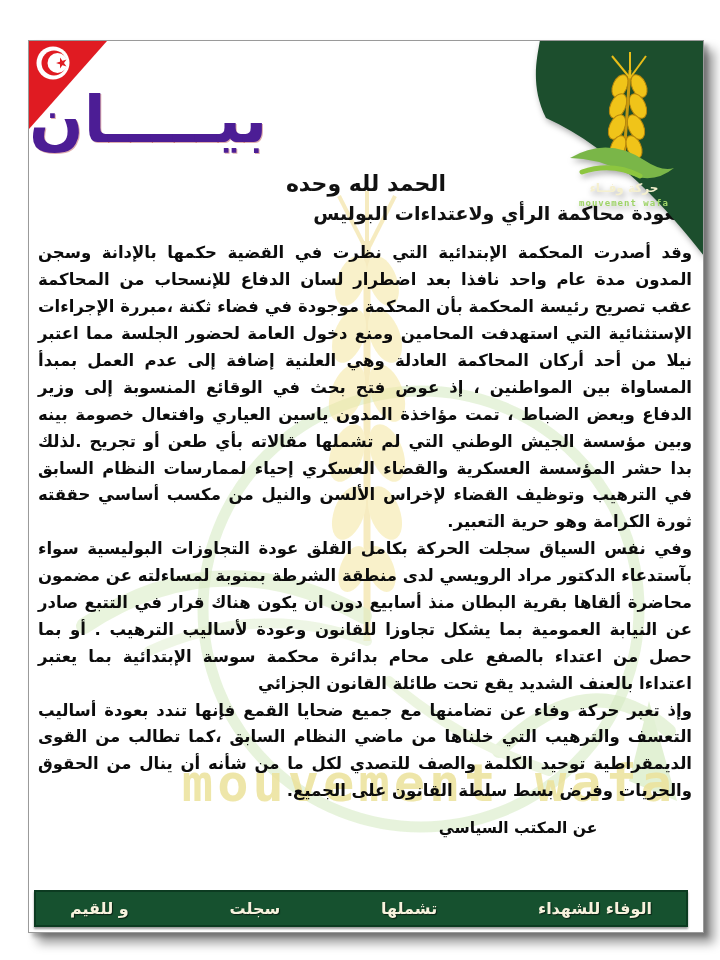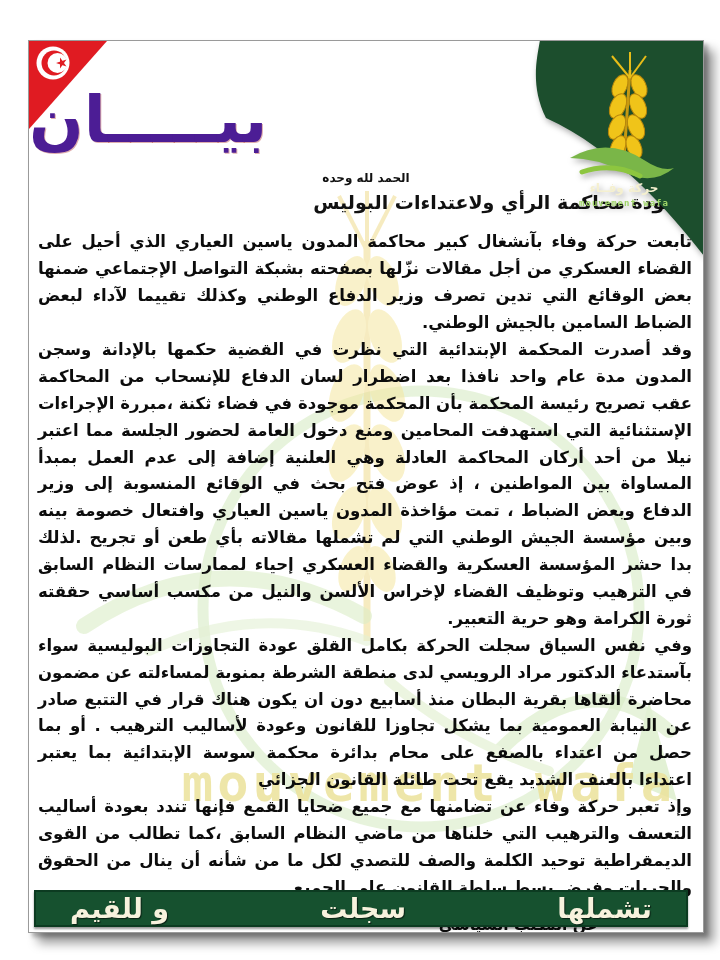--- a/index.html
+++ b/index.html
@@ -25,41 +25,41 @@
   .watermark { position:absolute; left:0; top:0; z-index:0; pointer-events:none; }
 
   .content { position:relative; z-index:2; direction:rtl; }
 
   .title {
     margin-top:44px; text-align:left;
     font-size:64px; font-weight:bold; color:#4c1d95;
     letter-spacing:2px; line-height:1.1;
     text-shadow:1px 1px 0 rgba(160,20,20,0.35);
   }
-  .hdr1 { margin-top:16px; text-align:center; font-size:12px; font-weight:bold; color:#111; }
+  .hdr1 { margin-top:16px; text-align:center; font-size:22px; font-weight:bold; color:#111; }
   .hdr2 { margin-top:6px;  text-align:right; font-size:19px; font-weight:bold; color:#111; }
 
   .body-text { margin-top:16px; padding:0 11px 0 9px; }
   .body-text p {
     font-size:16.5px; font-weight:bold; color:#0c0c0c;
     text-align:justify; line-height:1.63;
   }
 
   .signature { margin-top:10px; padding-right:40px; width:330px;
                text-align:center; direction:rtl; }
   .signature div { font-size:15.5px; font-weight:bold; color:#0c0c0c; line-height:1.7; }
 
   .banner {
     position:absolute; left:5px; right:15px; bottom:5px; height:37px; z-index:3;
     background:#16512f; border:2px solid #0c3b21;
     box-shadow:0 2px 2px rgba(0,0,0,0.4);
     display:flex; direction:rtl; align-items:center;
     justify-content:space-between; padding:0 34px;
   }
-  .banner span { color:#f7f2dd; font-weight:bold; font-size:27px;
+  .banner span { color:#f7f2dd; font-weight:bold; font-size:16px;
                  text-shadow:1px 1px 1px rgba(0,0,0,0.6); white-space:nowrap; }
 
   .wm-wordmark {
     font-family:"DejaVu Sans Mono", monospace;
     font-weight:bold;
   }
 </style>
 </head>
 <body>
 
@@ -130,32 +130,32 @@
       <text x="112" y="152" text-anchor="middle" font-size="12" font-weight="bold" fill="#f5f0cf">حركة وفــاء</text>
       <text class="wm-wordmark" x="112" y="166" text-anchor="middle" font-size="9" font-weight="bold" fill="#9fd468" letter-spacing="1">mouvement wafa</text>
     </svg>
 
     <div class="content">
       <div class="title">بيـــــان</div>
       <div class="hdr1">الحمد لله وحده</div>
       <div class="hdr2">لا لعودة محاكمة الرأي ولاعتداءات البوليس</div>
 
       <div class="body-text">
-        <p>تابعت حركة وفاء بآنشغال كبير محاكمة المدون ياسين العياري الذي أحيل على القضاء العسكري من أجل مقالات نزّلها بصفحته بشبكة التواصل الإجتماعي ضمنها بعض الوقائع التي تدين تصرف وزير الدفاع الوطني وكذلك تقييما لآداء لبعض الضباط السامين بالجيش الوطني.</p>
         <p>وقد أصدرت المحكمة الإبتدائية التي نظرت في القضية حكمها بالإدانة وسجن المدون مدة عام واحد نافذا بعد اضطرار لسان الدفاع للإنسحاب من المحاكمة عقب تصريح رئيسة المحكمة بأن المحكمة موجودة في فضاء ثكنة ،مبررة الإجراءات الإستثنائية التي استهدفت المحامين ومنع دخول العامة لحضور الجلسة مما اعتبر نيلا من أحد أركان المحاكمة العادلة وهي العلنية إضافة إلى عدم العمل بمبدأ المساواة بين المواطنين ، إذ عوض فتح بحث في الوقائع المنسوبة إلى وزير الدفاع وبعض الضباط ، تمت مؤاخذة المدون ياسين العياري وافتعال خصومة بينه وبين مؤسسة الجيش الوطني التي لم تشملها مقالاته بأي طعن أو تجريح .لذلك بدا حشر المؤسسة العسكرية والقضاء العسكري إحياء لممارسات النظام السابق في الترهيب وتوظيف القضاء لإخراس الألسن والنيل من مكسب أساسي حققته ثورة الكرامة وهو حرية التعبير.</p>
         <p>وفي نفس السياق سجلت الحركة بكامل القلق عودة التجاوزات البوليسية سواء بآستدعاء الدكتور مراد الرويسي لدى منطقة الشرطة بمنوبة لمساءلته عن مضمون محاضرة ألقاها بقرية البطان منذ أسابيع دون ان يكون هناك قرار في التتبع صادر عن النيابة العمومية بما يشكل تجاوزا للقانون وعودة لأساليب الترهيب . أو بما حصل من اعتداء بالصفع على محام بدائرة محكمة سوسة الإبتدائية بما يعتبر اعتداءا بالعنف الشديد يقع تحت طائلة القانون الجزائي</p>
         <p>وإذ تعبر حركة وفاء عن تضامنها مع جميع ضحايا القمع فإنها تندد بعودة أساليب التعسف والترهيب التي خلناها من ماضي النظام السابق ،كما تطالب من القوى الديمقراطية توحيد الكلمة والصف للتصدي لكل ما من شأنه أن ينال من الحقوق والحريات وفرض بسط سلطة القانون على الجميع.</p>
       </div>
 
       <div class="signature">
         <div>عن المكتب السياسي</div>
 
       </div>
     </div>
 
     <div class="banner">
+      <span>الوفاء للشهداء</span>
       <span>تشملها</span>
       <span>سجلت</span>
       <span>و للقيم</span>
     </div>
 
   </div>
 </div>
 
 </body></html>

